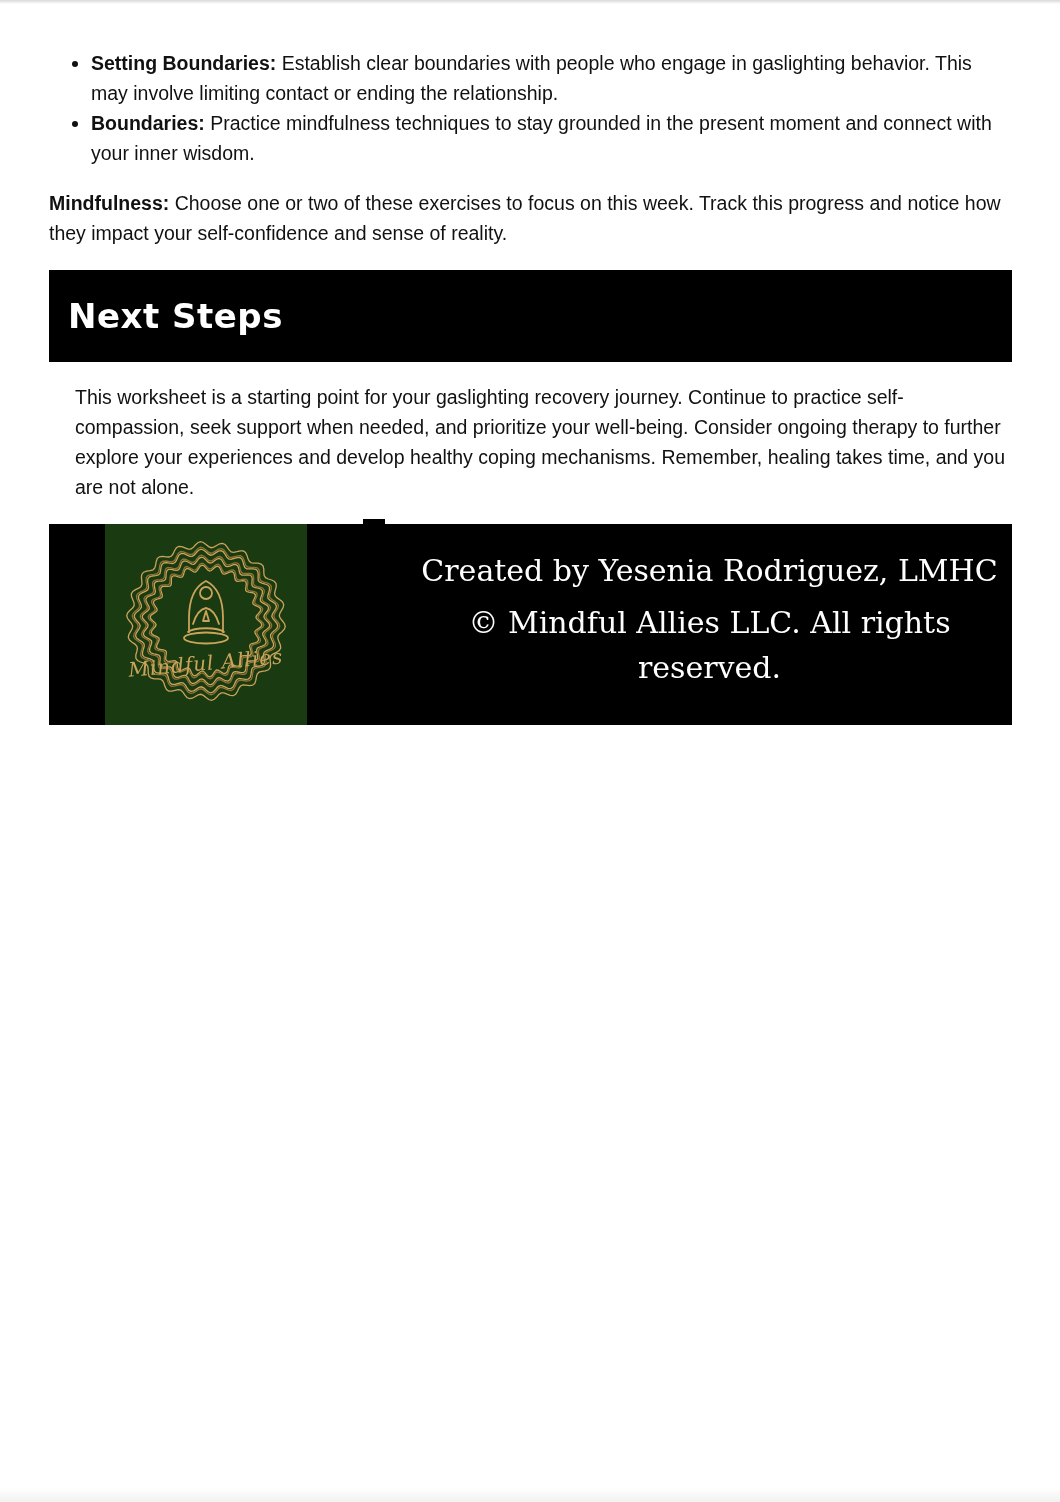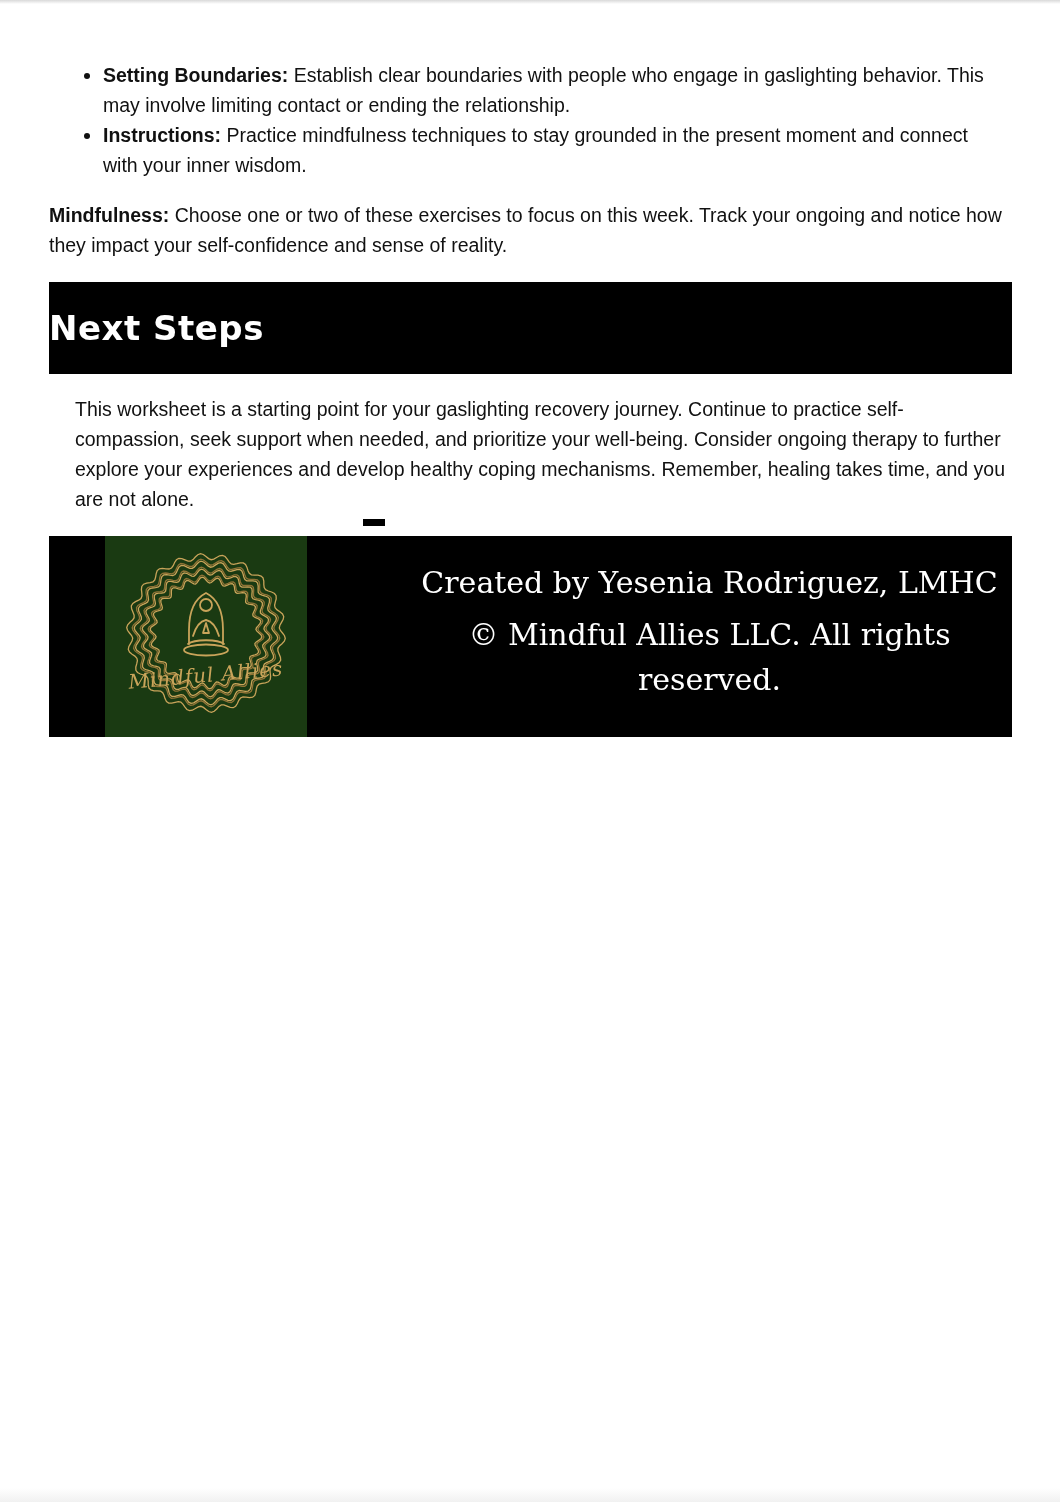--- a/index.html
+++ b/index.html
@@ -14,32 +14,32 @@
   .top-shadow{
     position:absolute;top:0;left:0;right:0;height:4px;
     background:linear-gradient(to bottom,#d9d9d9,rgba(255,255,255,0));
   }
   .bottom-shadow{
     position:absolute;left:0;right:0;bottom:0;height:14px;
     background:linear-gradient(to top,#f1f1f1,rgba(255,255,255,0));
   }
   .content{position:absolute;left:49px;top:0;width:963px;padding-top:48px;}
   .bullet-list{
-    margin:12px;padding:0 0 0 42px;
+    margin:0;padding:0 0 0 42px;
     font-size:19.5px;line-height:30px;
   }
   .bullet-list li{margin:0;padding:0;}
   .b{font-weight:bold;}
   .para{margin:20px 0 0;font-size:19.5px;line-height:30px;}
   .section-banner{
     margin-top:22px;height:92px;background:#000000;
     display:flex;align-items:center;
   }
   .section-banner h2{
-    margin:0;color:#ffffff;
+    margin:0;padding-left:19px;color:#ffffff;
     font-family:"DejaVu Sans",sans-serif;
     font-size:34px;font-weight:bold;letter-spacing:0.5px;
   }
   .closing{margin-top:20px;margin-left:26px;}
   .footer-banner{
     margin-top:22px;height:201px;background:#000000;
     display:flex;align-items:stretch;
   }
   .logo-panel{
     margin-left:56px;width:202px;flex:0 0 202px;
@@ -66,24 +66,24 @@
 </head>
 <body>
 
 <div class="page">
   <div class="top-shadow"></div>
 
   <div class="content">
 
     <ul class="bullet-list">
       <li><span class="b">Setting Boundaries:</span> <span>Establish clear boundaries with people who engage in gaslighting behavior. This may involve limiting contact or ending the relationship.</span></li>
-      <li><span class="b">Instructions:</span> <span>Practice mindfulness techniques to stay grounded in the present moment and connect with your inner wisdom.</span></li>
+      <li><span class="b">Boundaries:</span> <span>Practice mindfulness techniques to stay grounded in the present moment and connect with your inner wisdom.</span></li>
     </ul>
 
-    <p class="para"><span class="b">Mindfulness:</span> <span>Choose one or two of these exercises to focus on this week. Track your ongoing and notice how they impact your self-confidence and sense of reality.</span></p>
+    <p class="para"><span class="b">Mindfulness:</span> <span>Choose one or two of these exercises to focus on this week. Track this progress and notice how they impact your self-confidence and sense of reality.</span></p>
 
     <div class="section-banner">
       <h2>Next Steps</h2>
     </div>
 
     <p class="para closing">This worksheet is a starting point for your gaslighting recovery journey. Continue to practice self-compassion, seek support when needed, and prioritize your well-being. Consider ongoing therapy to further explore your experiences and develop healthy coping mechanisms. Remember, healing takes time, and you are not alone.</p>
 
     <div class="footer-banner">
       <div class="logo-panel">
         <svg width="202" height="201" viewBox="0 0 202 201" aria-hidden="true">

